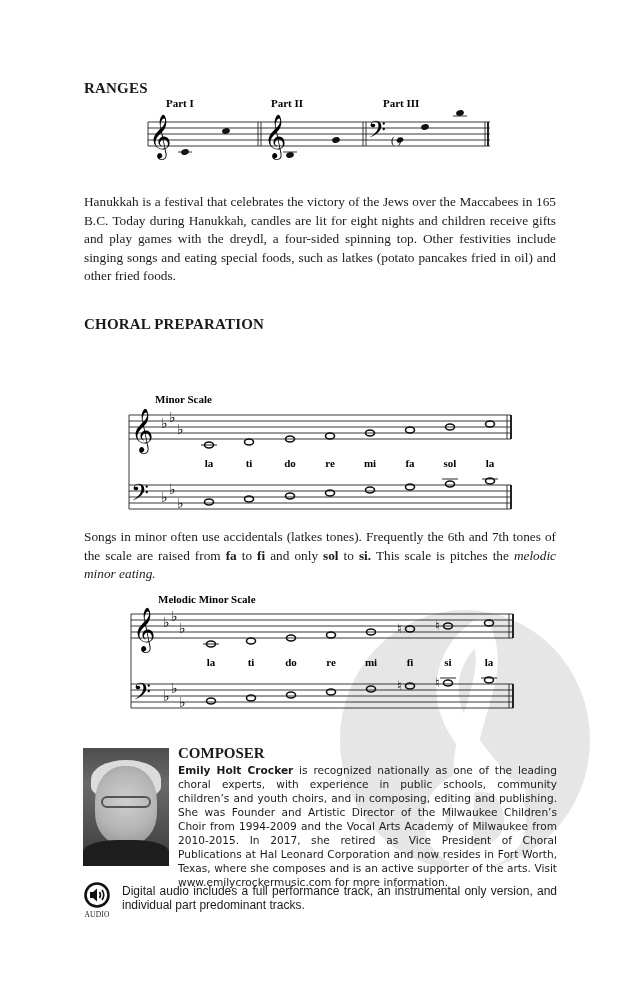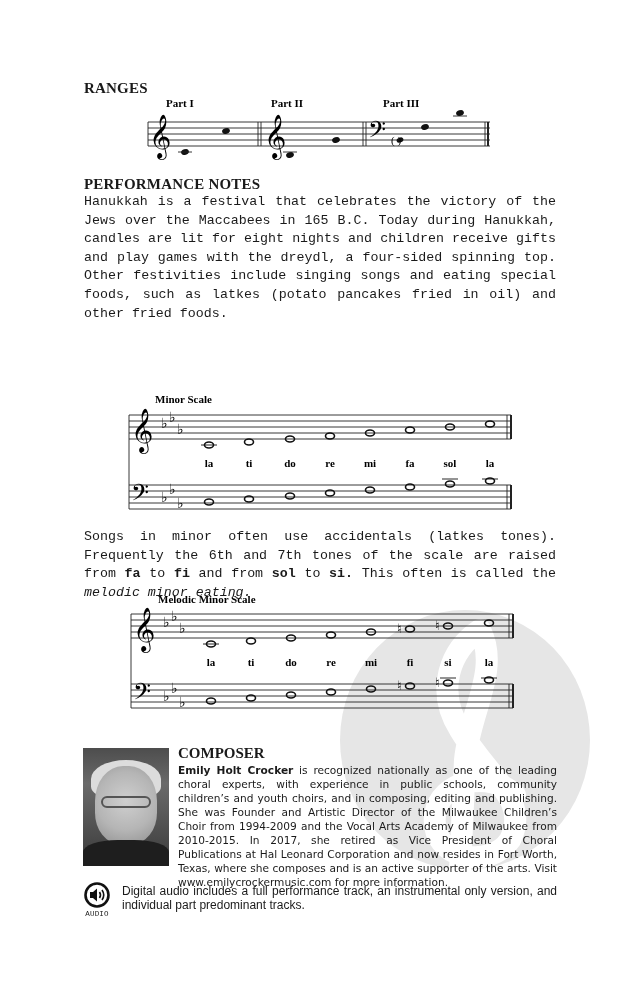--- a/index.html
+++ b/index.html
@@ -1,34 +1,34 @@
 <!DOCTYPE html>
 <html><head>
 <meta charset="utf-8">
 <style>
   html, body { margin: 0; padding: 0; background: #ffffff; }
   body { width: 640px; height: 996px; position: relative; overflow: hidden; color: #1a1a1a; }
   .page { position: absolute; left: 0; top: 0; width: 640px; height: 820px; }
   .watermark { position: absolute; left: 340px; top: 610px; width: 250px; height: 260px; border-radius: 50%; background: #e6e6e6; z-index: 0; }
   .watermark svg { position: absolute; left: 0; top: 0; width: 100%; height: 100%; }
   .h { position: absolute; left: 84px; font-family: "Liberation Serif", serif; font-weight: bold; font-size: 15px; letter-spacing: 0.2px; z-index: 2; }
-  .body-text { position: absolute; left: 84px; width: 472px; font-family: Liberation Mono, monospace; font-size: 13.3px; line-height: 18.6px; text-align: justify; z-index: 2; }
+  .body-text { position: absolute; left: 84px; width: 472px; font-family: Liberation Serif, serif; font-size: 13.3px; line-height: 18.6px; text-align: justify; z-index: 2; }
   .body-text b { font-weight: bold; }
   .music { position: absolute; z-index: 2; }
   .music text { font-family: "Liberation Serif", serif; }
   .composer-photo { position: absolute; left: 83px; top: 748px; width: 86px; height: 118px; background: linear-gradient(180deg,#4d4d4d 0%,#6a6a6a 30%,#3a3a3a 100%); overflow: hidden; z-index: 2; }
   .composer-head { position: absolute; left: 12px; top: 18px; width: 62px; height: 78px; border-radius: 45% 45% 40% 40%; background: radial-gradient(circle at 50% 45%, #cfcfcf 0%, #b5b5b5 55%, #8e8e8e 100%); }
   .composer-hair { position: absolute; left: 8px; top: 12px; width: 70px; height: 38px; border-radius: 50% 50% 30% 30%; background: #dcdcdc; }
   .composer-glasses { position: absolute; left: 18px; top: 48px; width: 50px; height: 12px; border: 2px solid #555; border-radius: 6px; box-sizing: border-box; }
   .composer-body { position: absolute; left: 0; top: 92px; width: 86px; height: 30px; background: #1e1e1e; border-radius: 40% 40% 0 0; }
   .composer-title { position: absolute; left: 178px; top: 745px; font-family: "Liberation Serif", serif; font-weight: bold; font-size: 15px; z-index: 2; }
   .composer-bio { position: absolute; left: 178px; top: 763px; width: 379px; font-family: "DejaVu Sans", sans-serif; font-size: 10.6px; line-height: 14px; text-align: justify; z-index: 2; }
   .composer-bio b { font-weight: bold; }
   .audio-icon { position: absolute; left: 83px; top: 882px; width: 28px; height: 38px; z-index: 2; }
-  .audio-label { position: absolute; left: 81px; top: 910px; width: 32px; text-align: center; font-family: Liberation Mono, monospace; font-size: 7.5px; letter-spacing: 0.2px; }
+  .audio-label { position: absolute; left: 81px; top: 910px; width: 32px; text-align: center; font-family: Liberation Serif, serif; font-size: 7.5px; letter-spacing: 0.2px; }
   .audio-text { position: absolute; left: 122px; top: 885px; width: 435px; font-family: Liberation Sans, sans-serif; font-size: 12px; line-height: 13.5px; text-align: justify; z-index: 2; }
 </style>
 </head>
 <body>
 
 <div class="page">
 
   <div class="watermark">
     <svg viewBox="0 0 250 260">
       <path d="M140 20 C 110 40, 95 80, 120 120 C 150 170, 190 190, 170 230 C 150 260, 90 250, 95 205 C 100 170, 150 160, 175 185 M 140 20 C 160 60, 130 100, 125 150 L 120 260" fill="none" stroke="#ffffff" stroke-width="22" stroke-linecap="round"></path>
@@ -65,23 +65,23 @@
       <line x1="143" y1="57" x2="157" y2="57" stroke="#222" stroke-width="0.9"></line>
       <ellipse cx="196" cy="45" rx="4" ry="2.8" transform="rotate(-20 196 45)"></ellipse>
       <ellipse cx="260" cy="45" rx="3.5" ry="2.5" transform="rotate(-20 260 45)"></ellipse>
       <ellipse cx="285" cy="32" rx="4" ry="2.8" transform="rotate(-20 285 32)"></ellipse>
       <ellipse cx="320" cy="18" rx="4" ry="2.8" transform="rotate(-20 320 18)"></ellipse>
       <line x1="313" y1="21" x2="327" y2="21" stroke="#222" stroke-width="0.9"></line>
     </g>
     <text x="251" y="49" font-size="11">(   )</text>
   </svg>
 
-  <div class="h" style="top:176px;">PERFORMANCE NOTES</div>
   <div class="body-text" style="top:193px;">Hanukkah is a festival that celebrates the victory of the Jews over the Maccabees in 165 B.C. Today during Hanukkah, candles are lit for eight nights and children receive gifts and play games with the dreydl, a four-sided spinning top. Other festivities include singing songs and eating special foods, such as latkes (potato pancakes fried in oil) and other fried foods.</div>
 
+  <div class="h" style="top:316px;">CHORAL PREPARATION</div>
 
   <svg class="music" style="left:125px; top:390px;" width="395" height="125">
     <text x="30" y="13" font-size="11" font-weight="bold">Minor Scale</text>
     <g stroke="#222" stroke-width="0.9">
       <line x1="4" y1="25" x2="386" y2="25"></line>
       <line x1="4" y1="31" x2="386" y2="31"></line>
       <line x1="4" y1="37" x2="386" y2="37"></line>
       <line x1="4" y1="43" x2="386" y2="43"></line>
       <line x1="4" y1="49" x2="386" y2="49"></line>
       <line x1="4" y1="95" x2="386" y2="95"></line>
@@ -129,21 +129,21 @@
       <text x="124" y="77">ti</text>
       <text x="165" y="77">do</text>
       <text x="205" y="77">re</text>
       <text x="245" y="77">mi</text>
       <text x="285" y="77">fa</text>
       <text x="325" y="77">sol</text>
       <text x="365" y="77">la</text>
     </g>
   </svg>
 
-  <div class="body-text" style="top:528px;"><span>Songs in minor often use accidentals (latkes tones). Frequently the 6th and 7th tones of the scale are raised from </span><b>fa</b><span> to </span><b>fi</b><span> and from </span><b>sol</b><span> to </span><b>si.</b><span> This often is called the </span><i>melodic minor eating.</i></div>
+  <div class="body-text" style="top:528px;"><span>Songs in minor often use accidentals (latkes tones). Frequently the 6th and 7th tones of the scale are raised from </span><b>fa</b><span> to </span><b>fi</b><span> and only </span><b>sol</b><span> to </span><b>si.</b><span> This scale is pitches the </span><i>melodic minor eating.</i></div>
 
   <svg class="music" style="left:125px; top:590px;" width="395" height="125">
     <text x="33" y="13" font-size="11" font-weight="bold">Melodic Minor Scale</text>
     <g stroke="#222" stroke-width="0.9">
       <line x1="6" y1="24" x2="388" y2="24"></line>
       <line x1="6" y1="30" x2="388" y2="30"></line>
       <line x1="6" y1="36" x2="388" y2="36"></line>
       <line x1="6" y1="42" x2="388" y2="42"></line>
       <line x1="6" y1="48" x2="388" y2="48"></line>
       <line x1="6" y1="94" x2="388" y2="94"></line>

